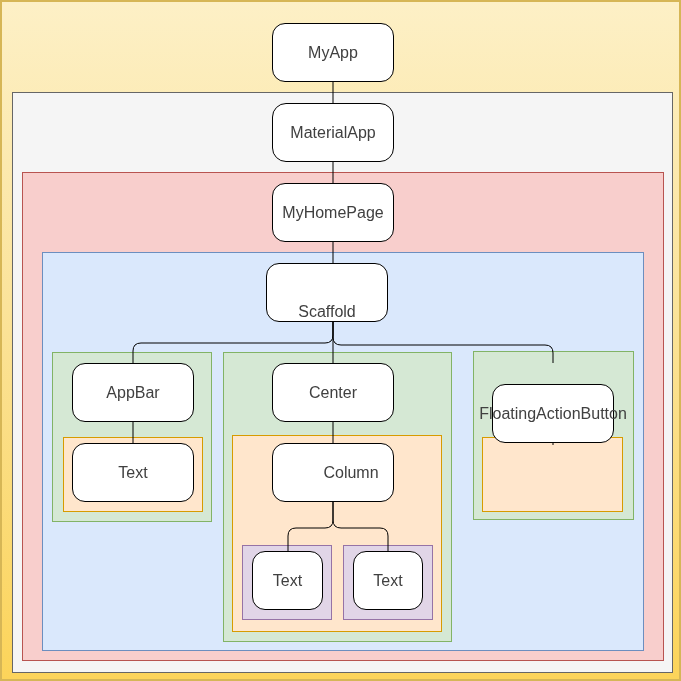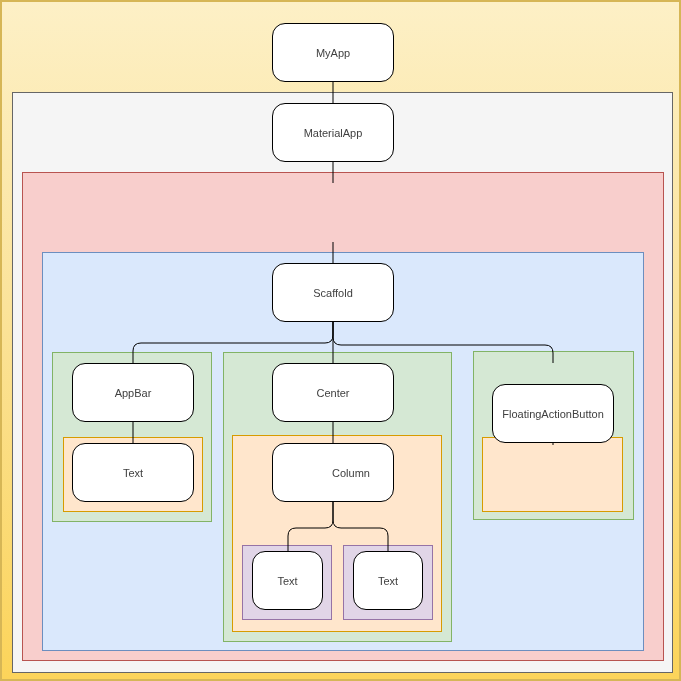--- a/index.html
+++ b/index.html
@@ -44,21 +44,21 @@
     width: 122px;
     height: 59px;
     background: #ffffff;
     border: 1px solid #000000;
     border-radius: 13px;
     display: flex;
     align-items: center;
     justify-content: center;
   }
   .node .lbl {
-    font-size: 11px;
+    font-size: 16px;
     color: #404040;
     white-space: nowrap;
   }
 </style>
 </head>
 <body>
 
 <div id="canvas">
 
   <div class="container c-gray" style="left:10px;  top:90px;  width:661px; height:581px;"></div>
@@ -83,24 +83,27 @@
     <path d="M131 420 L131 441"></path>
     <path d="M331 420 L331 441"></path>
     <path d="M551 420 L551 443"></path>
     <path d="M331 500 L331 518 Q331 526 323 526 L294 526 Q286 526 286 534 L286 549"></path>
     <path d="M331 500 L331 518 Q331 526 339 526 L378 526 Q386 526 386 534 L386 549"></path>
   </svg>
 
   <div class="node" style="left:270px; top:21px;">
     <span class="lbl">MyApp</span>
   </div>
-  <div class="node" style="left:270px; top:101px;">
+  <div class="node" style="left:270px; top:101px;border-radius:14px;">
     <span class="lbl">MaterialApp</span>
   </div>
-  <div class="node" style="left:270px; top:261px;">
+  <div class="node" style="left:270px; top:181px;">
+    <span class="lbl">MyHomePage</span>
+  </div>
+  <div class="node" style="left:264px; top:261px;align-items:flex-end;">
     <span class="lbl">Scaffold</span>
   </div>
   <div class="node" style="left:270px; top:361px;">
     <span class="lbl">Center</span>
   </div>
   <div class="node" style="left:70px; top:361px;">
     <span class="lbl">AppBar</span>
   </div>
   <div class="node" style="left:490px; top:382px;">
     <span class="lbl">FloatingActionButton</span>

